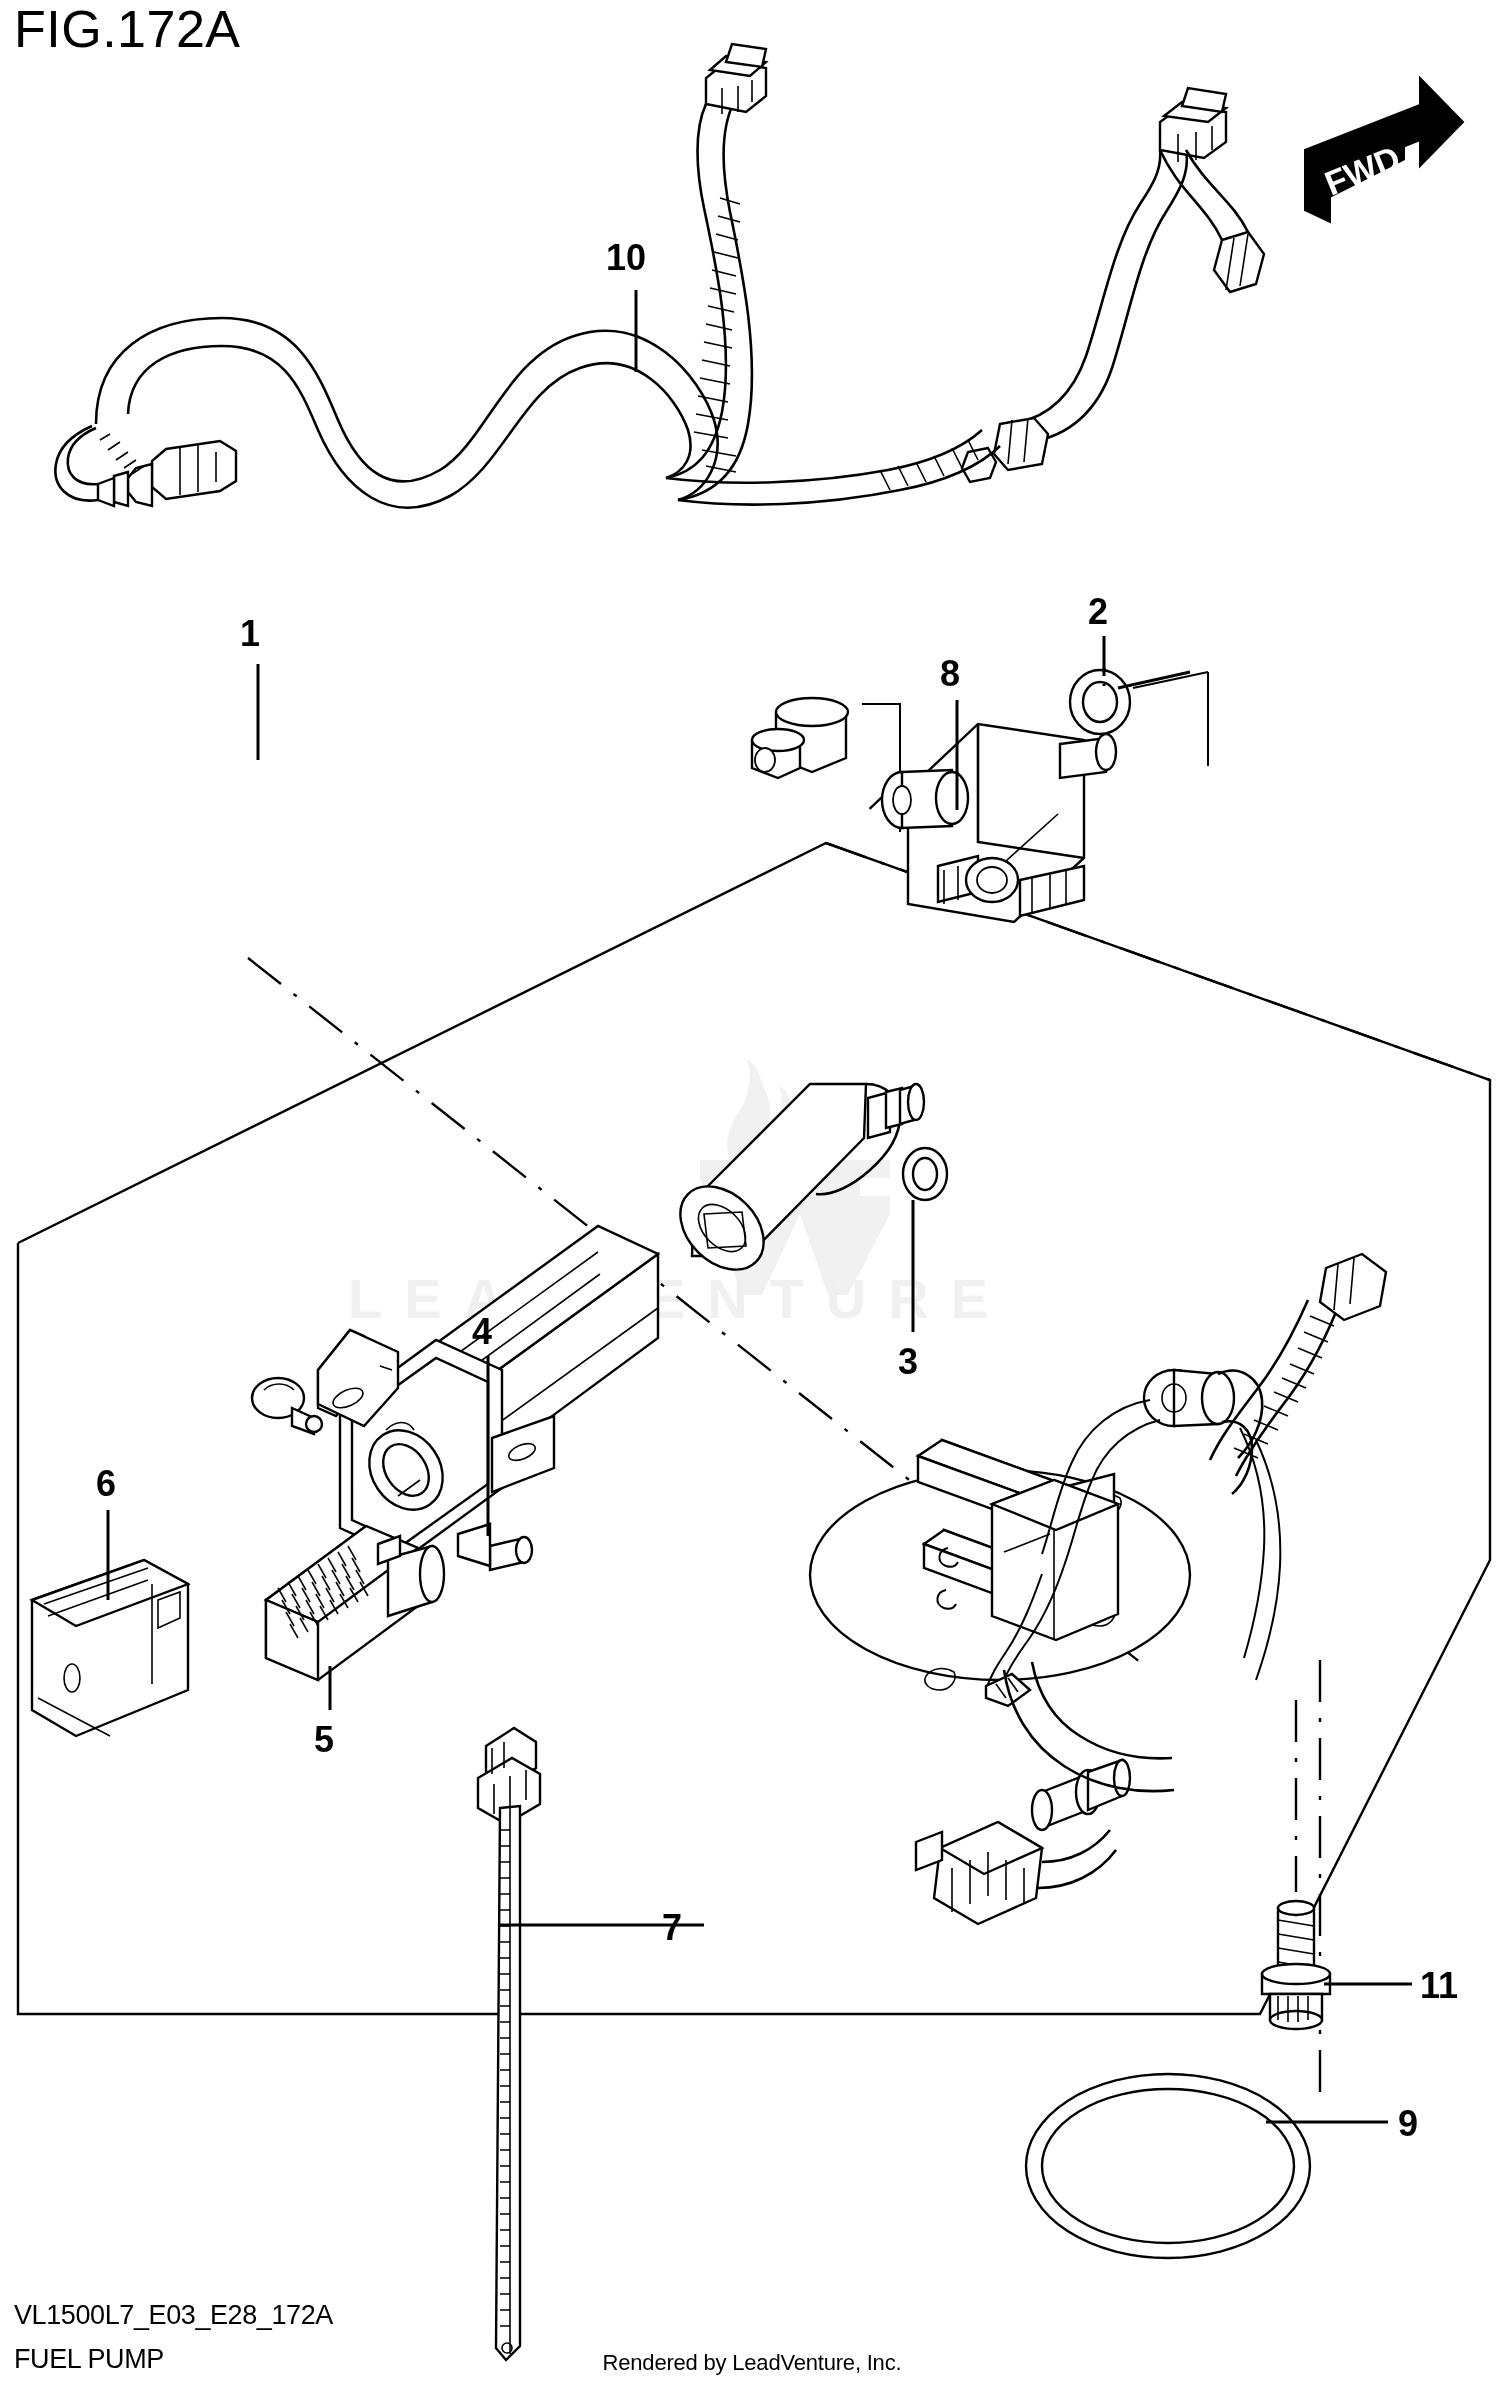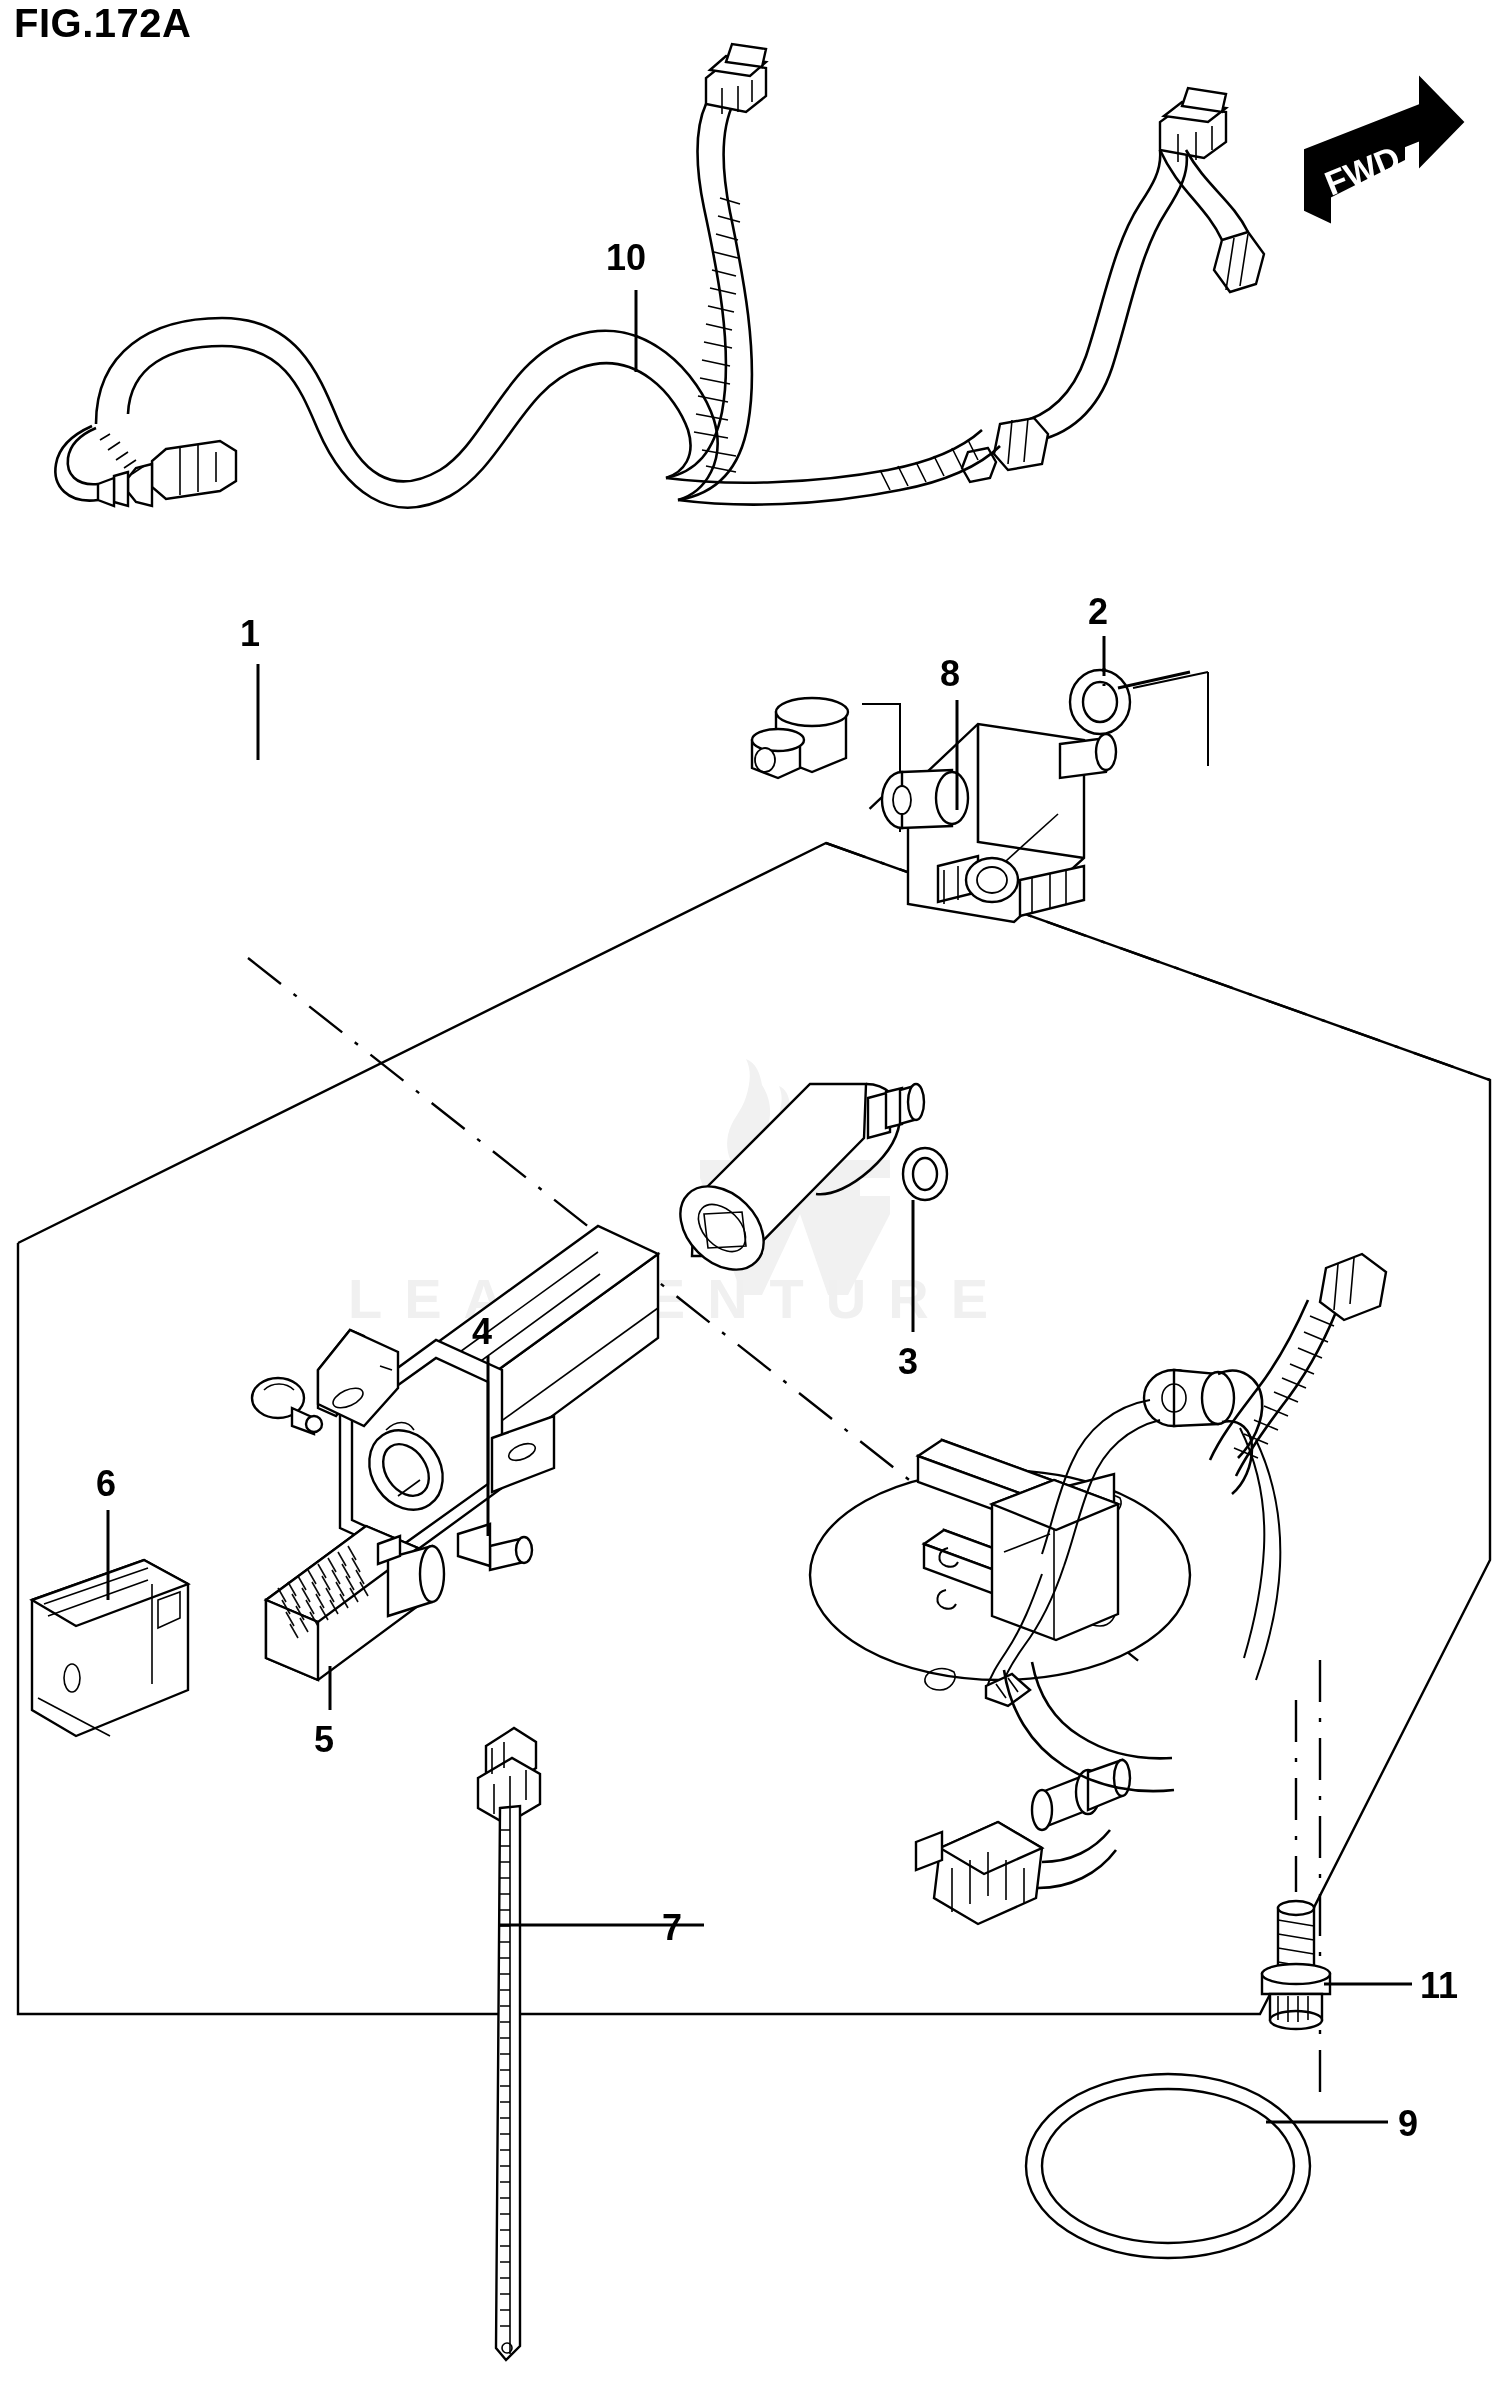--- a/index.html
+++ b/index.html
@@ -19,22 +19,22 @@
     position: absolute;
     inset: 0;
     width: 1500px;
     height: 2399px;
     background: #ffffff;
   }
   #fig-title {
     position: absolute;
     left: 14px;
     top: 2px;
-    font-size: 40px;
-    font-weight: 700;
+    font-size: 52px;
+    font-weight: 400;
     letter-spacing: 0.5px;
     font-family: "Liberation Sans", sans-serif;
     line-height: 1.05;
     white-space: nowrap;
   }
   #footer {
     position: absolute;
     left: 14px;
     top: 2300px;
     width: 1480px;
@@ -513,14 +513,19 @@
 
     <g>
       <ellipse class="fillw" cx="1168" cy="2166" rx="142" ry="92"></ellipse>
       <ellipse class="fillw" cx="1168" cy="2166" rx="126" ry="77"></ellipse>
       <path class="leader" d="M1266 2122 L1388 2122"></path>
       <text class="callout" x="1398" y="2136">9</text>
     </g>
 
   </svg>
 
+  <div id="footer">
+    <div id="footer-model">VL1500L7_E03_E28_172A</div>
+    <div id="footer-section">FUEL PUMP</div>
+    <div id="footer-credit">Rendered by LeadVenture, Inc.</div>
+  </div>
 
 </div>
 
 </body></html>

